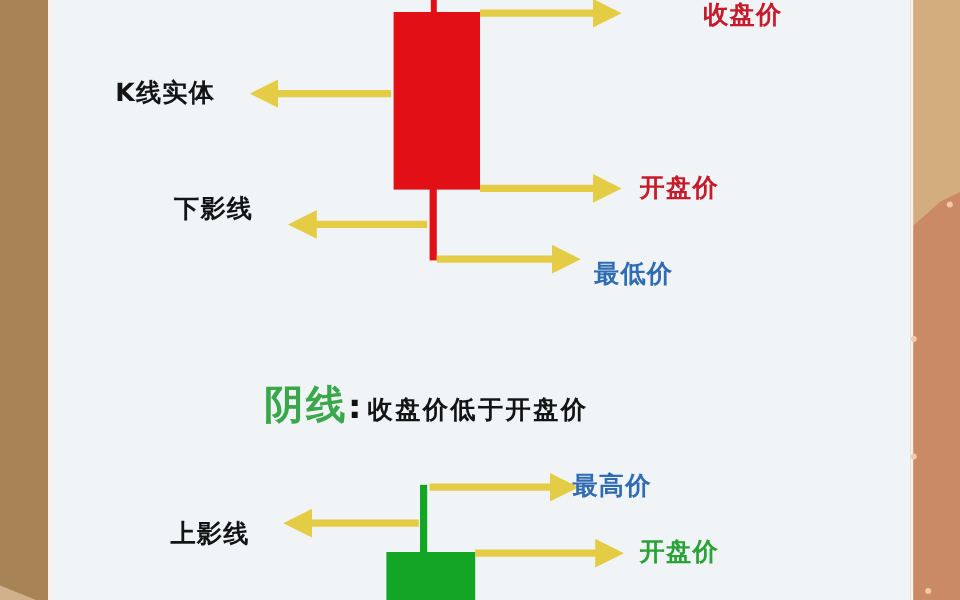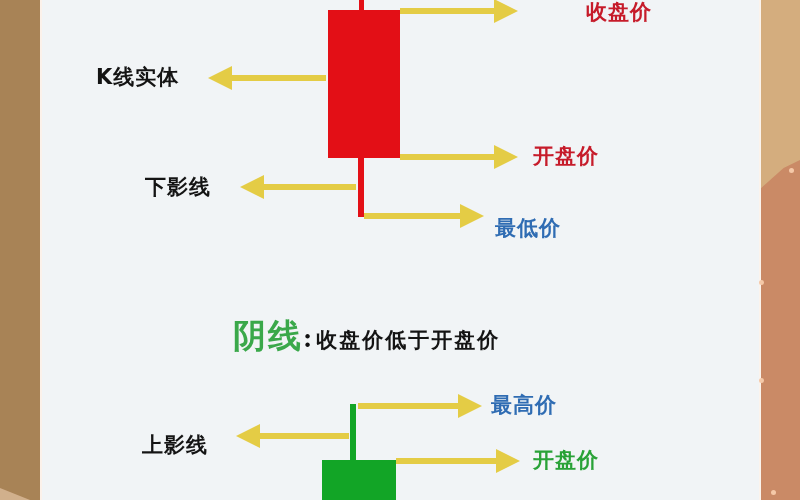--- a/index.html
+++ b/index.html
@@ -41,21 +41,21 @@
     svg { position: absolute; left: 0; top: 0; }
     .label {
       position: absolute; font-size: 21px; font-weight: bold; letter-spacing: 1px;
       white-space: nowrap; line-height: 1;
     }
     .lbl-black { color: #141414; }
     .lbl-red { color: #c61b2a; }
     .lbl-blue { color: #2f6cb3; }
     .lbl-green { color: #29a237; }
     .heading {
-      position: absolute; left: 233px; top: 320px; white-space: nowrap; line-height: 1; font-family: Liberation Serif, serif;
+      position: absolute; left: 220px; top: 320px; white-space: nowrap; line-height: 1;
     }
     .heading .title { font-size: 33px; color: #3aa84a; font-weight: bold; letter-spacing: 2px; }
     .heading .colon { font-size: 28px; color: #111; font-weight: bold; }
     .heading .desc { font-size: 21px; color: #141414; font-weight: bold; letter-spacing: 2px; }
   </style>
 </head>
 <body>
 
 <div class="bg-left">
   <div class="edge"></div>
@@ -100,23 +100,23 @@
   <g stroke="#e4cc45" stroke-width="6" fill="none">
     <line x1="358" y1="406" x2="476" y2="406" marker-end="url(#ahR)"></line>
     <line x1="349" y1="436" x2="242" y2="436" marker-end="url(#ahR)"></line>
     <line x1="396" y1="461" x2="514" y2="461" marker-end="url(#ahR)"></line>
   </g>
 </svg>
 
 <div class="label lbl-red" style="left:562px;top:2px;margin-left:24px;">收盘价</div>
 <div class="label lbl-black" style="left:96px;top:67px;text-align:right;">K线实体</div>
 <div class="label lbl-red" style="left:533px;top:146px;">开盘价</div>
-<div class="label lbl-black" style="left:145px;top:177px;">下影线</div>
+<div class="label lbl-black" style="left:145px;top:164px;">下影线</div>
 <div class="label lbl-blue" style="left:495px;top:218px;">最低价</div>
 
 <div class="heading">
   <span class="title">阴线</span><span class="colon">:</span>
   <span class="desc">收盘价低于开盘价</span>
 </div>
 
-<div class="label lbl-blue" style="left:491px;top:395px;text-align:center;">最高价</div>
+<div class="label lbl-blue" style="left:477px;top:395px;text-align:center;">最高价</div>
 <div class="label lbl-black" style="left:142px;top:435px;">上影线</div>
 <div class="label lbl-green" style="left:533px;top:450px;">开盘价</div>
 
 </body></html>

